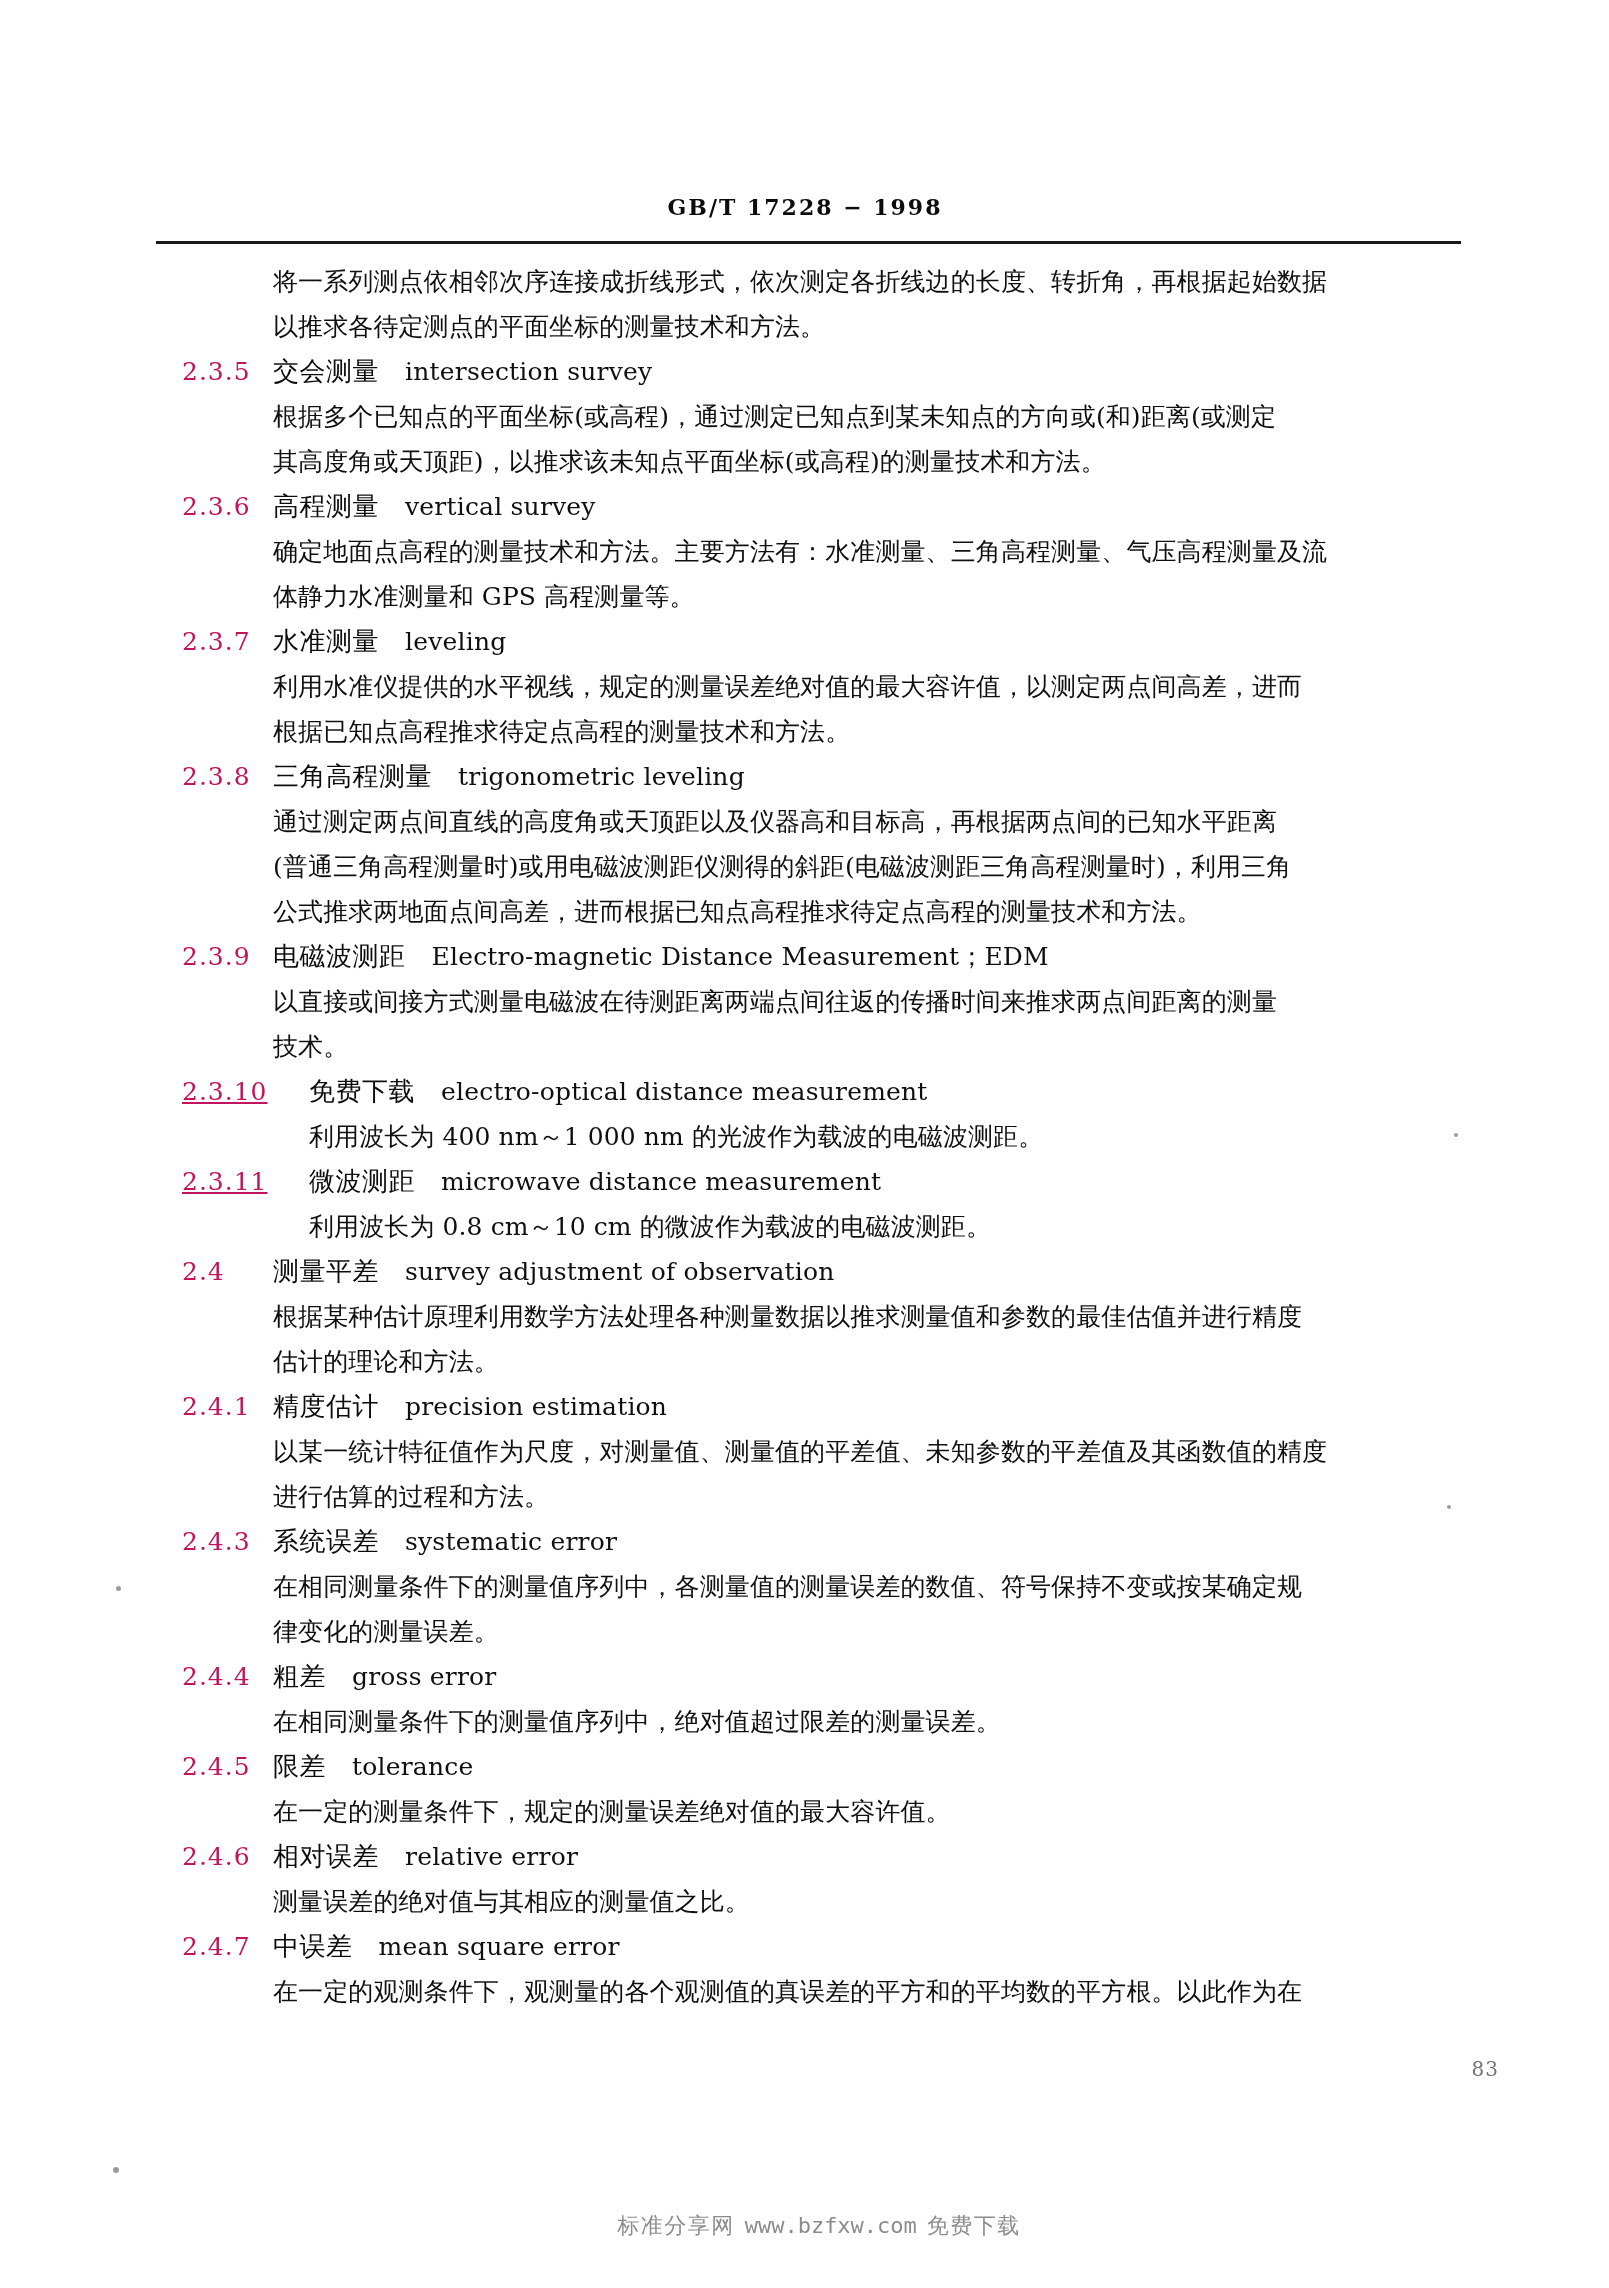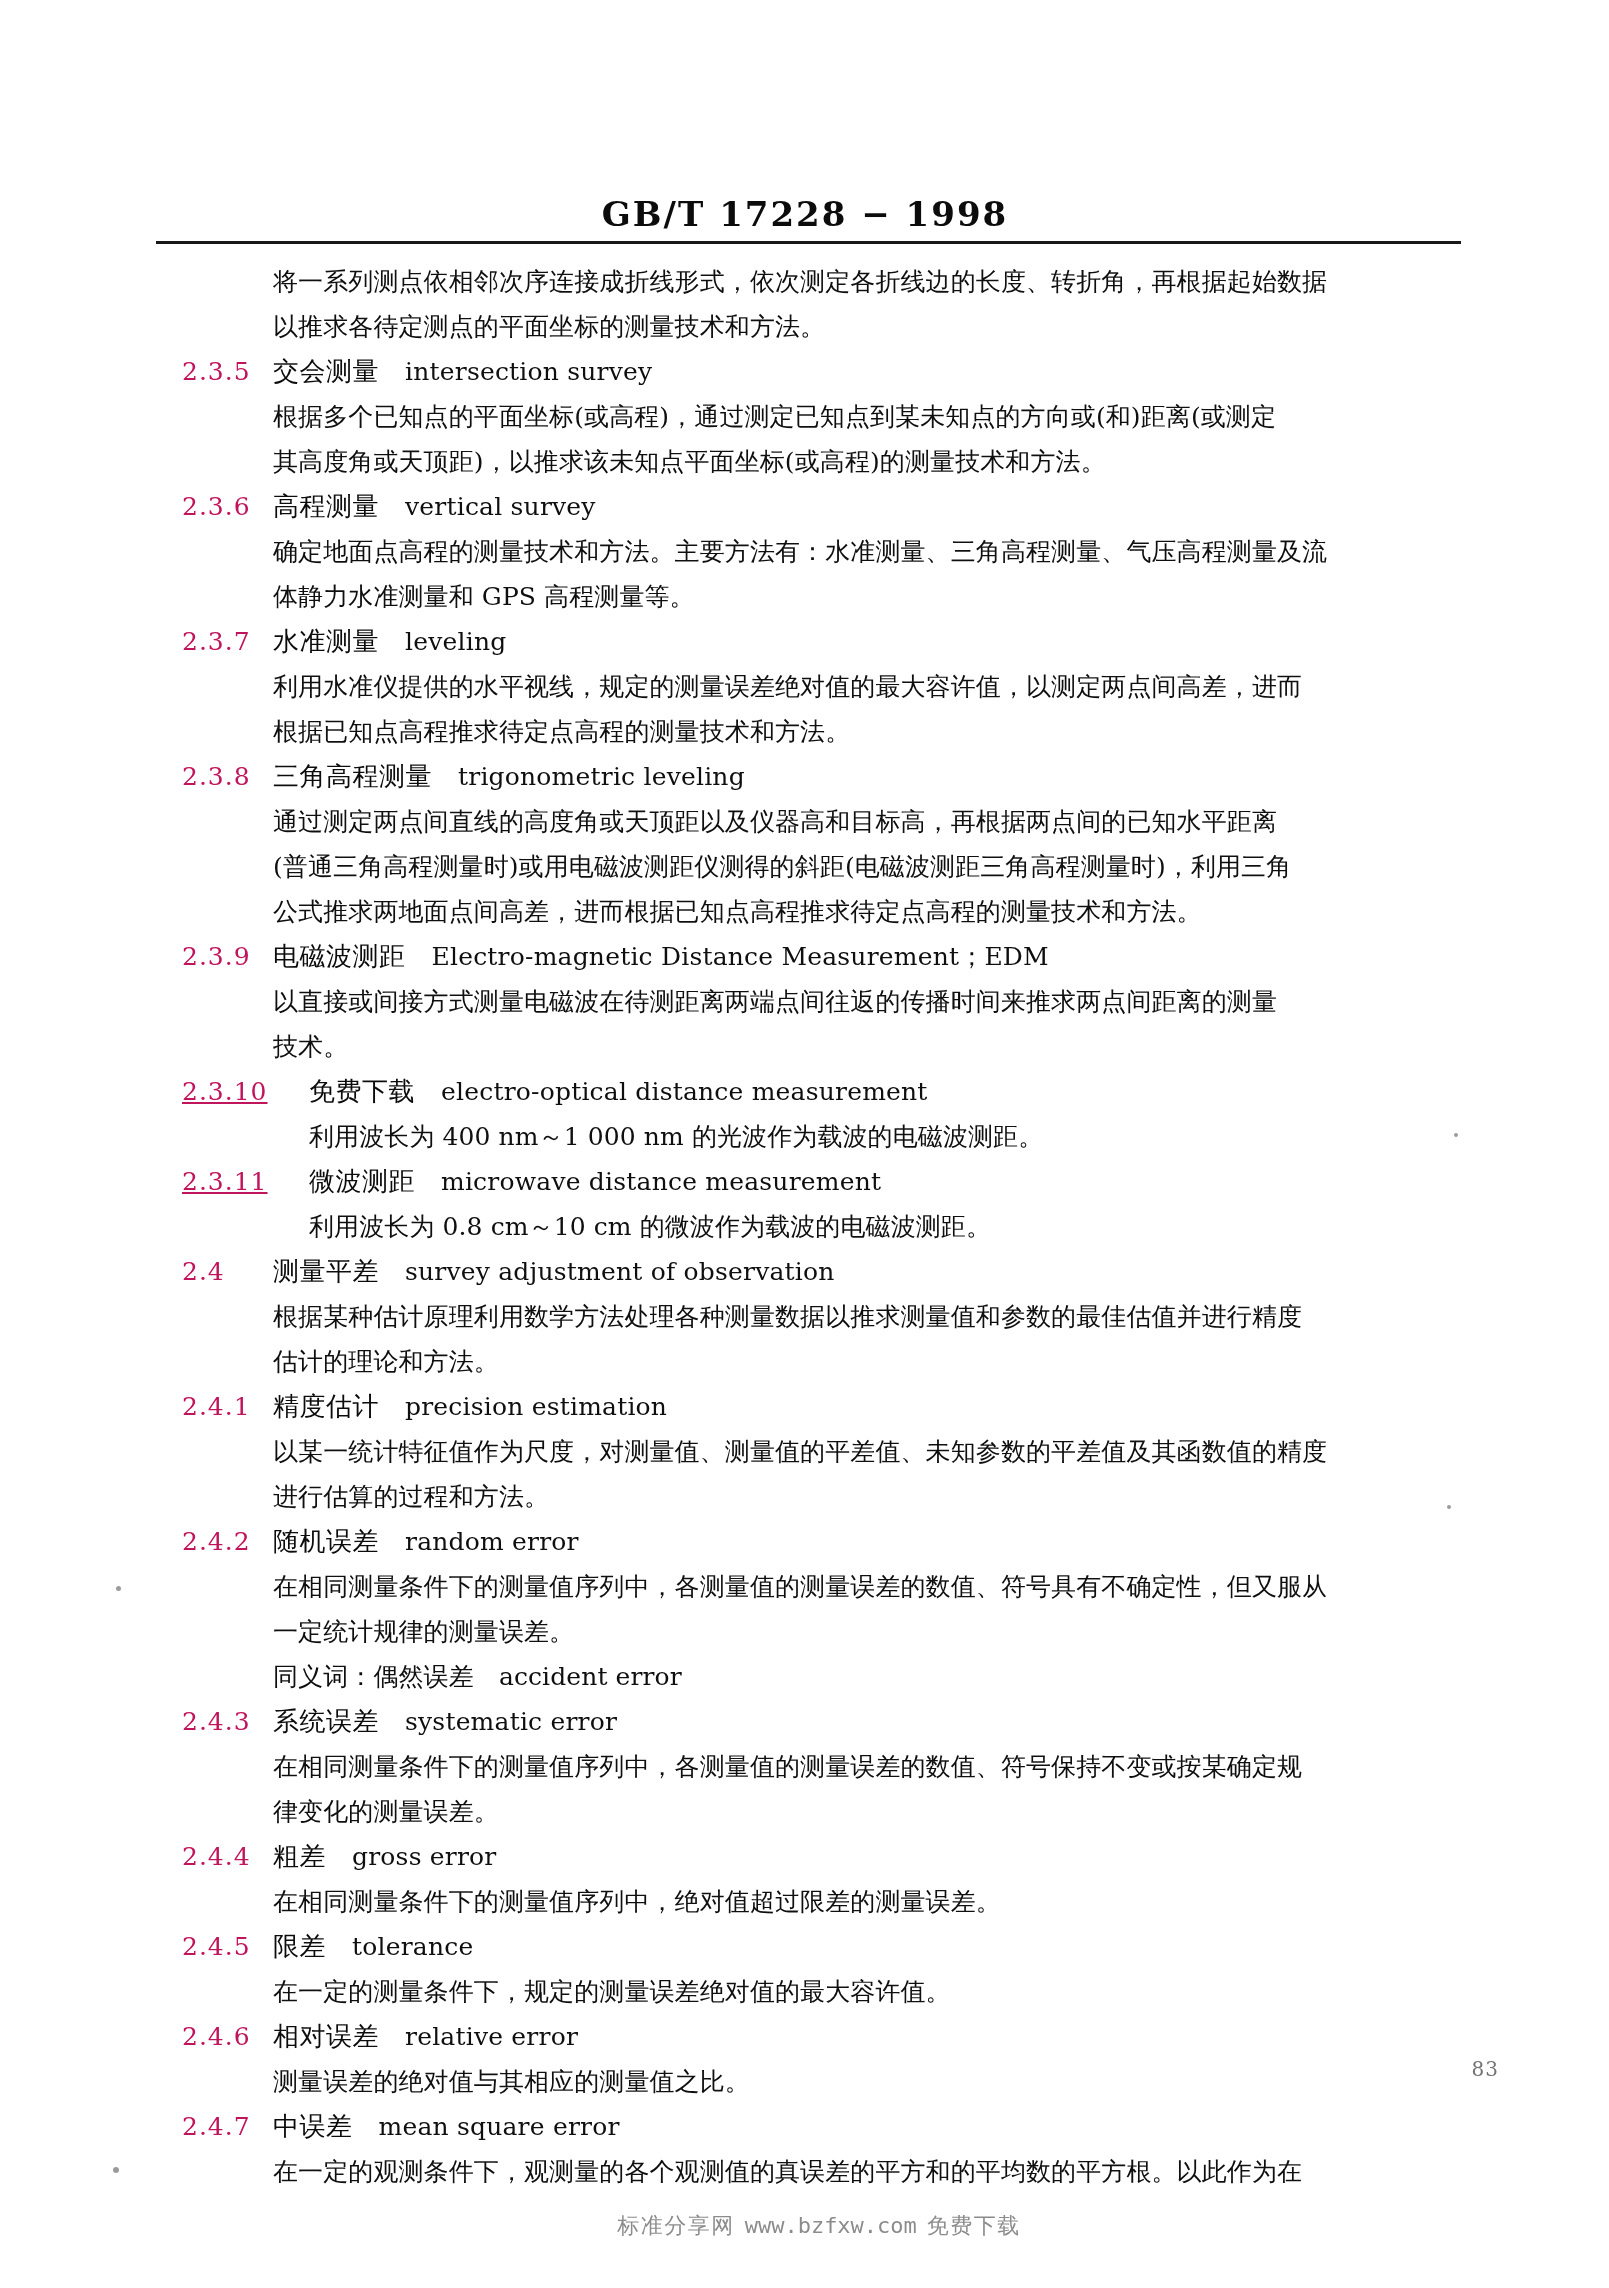--- a/index.html
+++ b/index.html
@@ -22,21 +22,21 @@
     background: #fdfdfd;
   }
 
   
   .header {
     position: absolute;
     top: 194px;
     left: 0;
     width: 100%;
     text-align: center;
-    font-size: 34px;
+    font-size: 22px;
     letter-spacing: 1.5px;
     font-weight: 700;
     font-family: "DejaVu Serif", "Liberation Serif", serif;
     color: #101010;
   }
   .header .code { letter-spacing: 2px; }
 
   .header-rule {
     position: absolute;
     top: 241px;
@@ -238,30 +238,20 @@
         <div class="term-row">
           <span class="num num-l3">2.4.1</span>
           <span class="cn">精度估计</span>
           <span class="en">precision estimation</span>
         </div>
         <div class="line lead">以某一统计特征值作为尺度，对测量值、测量值的平差值、未知参数的平差值及其函数值的精度</div>
         <div class="line lead">进行估算的过程和方法。</div>
       </div>
       <div class="entry">
         <div class="term-row">
-          <span class="num num-l3">2.4.2</span>
-          <span class="cn">随机误差</span>
-          <span class="en">random error</span>
-        </div>
-        <div class="line lead">在相同测量条件下的测量值序列中，各测量值的测量误差的数值、符号具有不确定性，但又服从</div>
-        <div class="line lead">一定统计规律的测量误差。</div>
-        <div class="line lead">同义词：偶然误差　accident error</div>
-      </div>
-      <div class="entry">
-        <div class="term-row">
           <span class="num num-l3">2.4.3</span>
           <span class="cn">系统误差</span>
           <span class="en">systematic error</span>
         </div>
         <div class="line lead">在相同测量条件下的测量值序列中，各测量值的测量误差的数值、符号保持不变或按某确定规</div>
         <div class="line lead">律变化的测量误差。</div>
       </div>
       <div class="entry">
         <div class="term-row">
           <span class="num num-l3">2.4.4</span>

